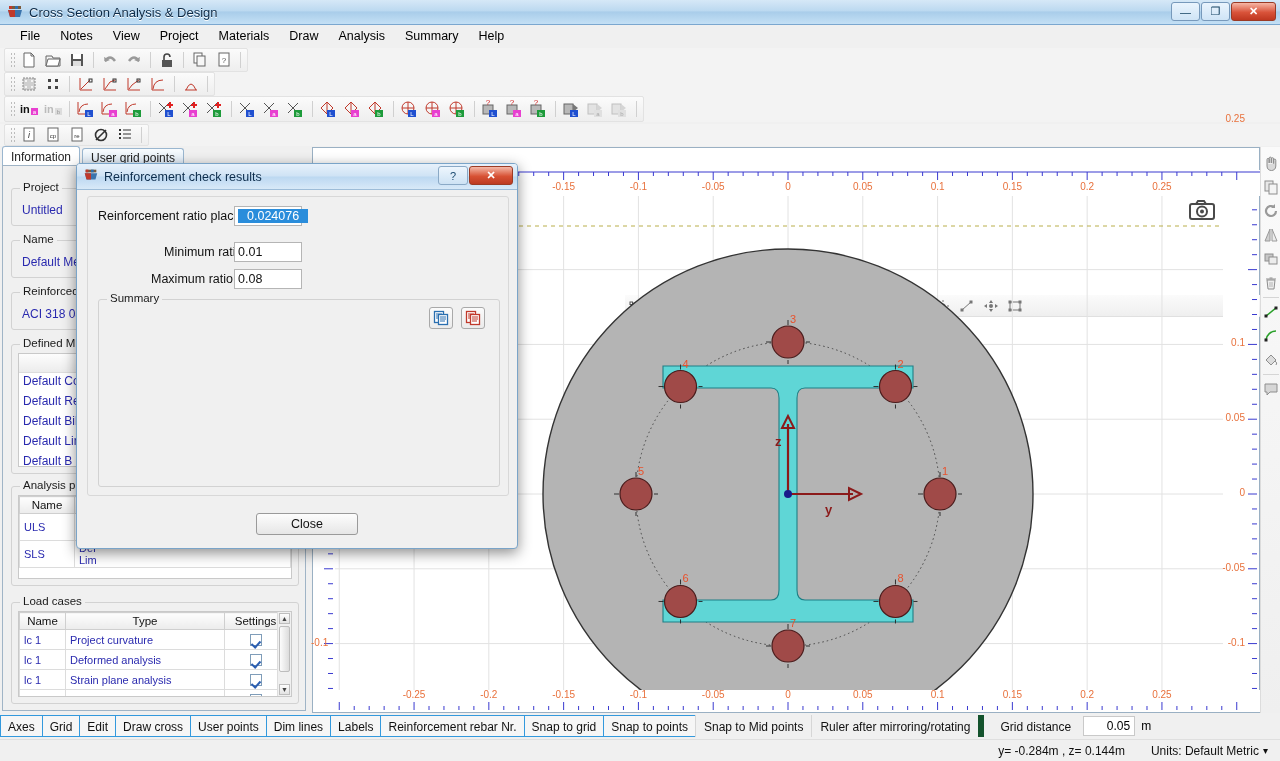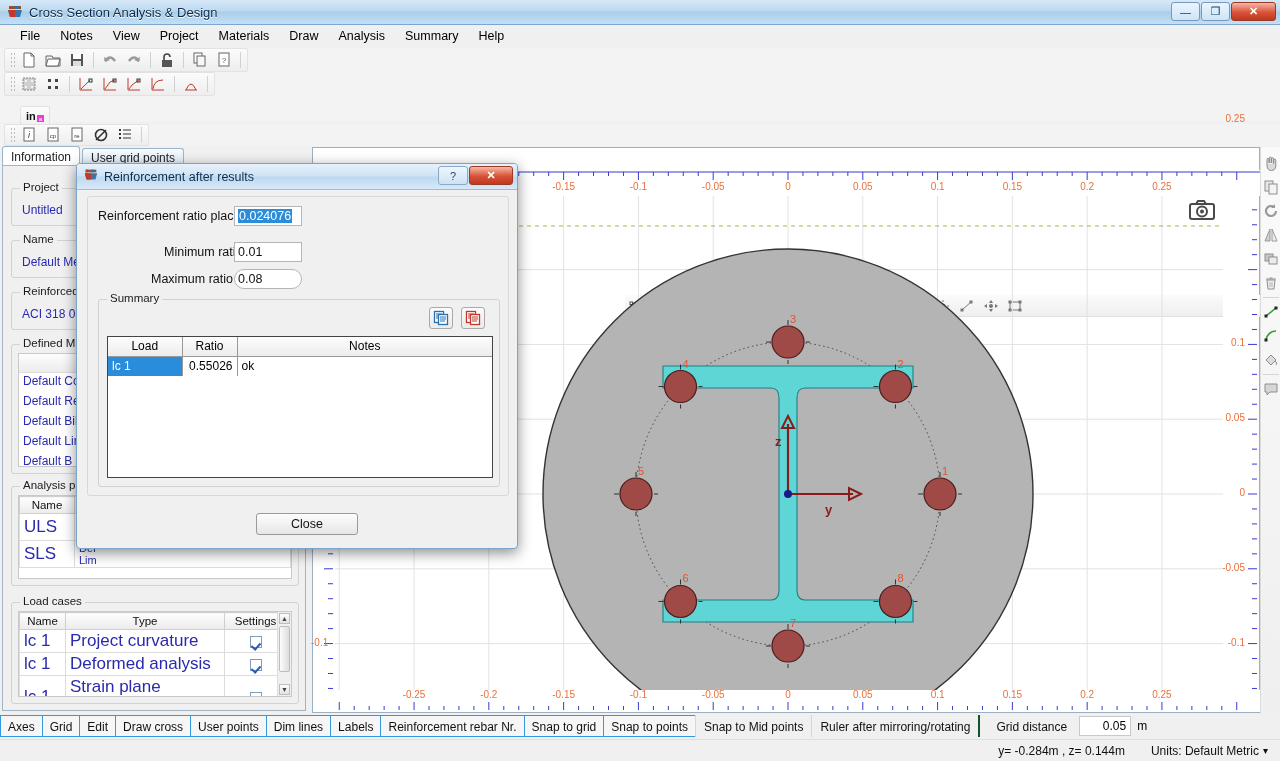--- a/index.html
+++ b/index.html
@@ -69,21 +69,21 @@
     background:#f0f0f0; border:1px solid #a0b4c6;
   }
   .gbox{ position:absolute; border:1px solid #d2d2d2; border-radius:3px; }
   .gboxlbl{ position:absolute; top:-8px; left:8px; background:#f0f0f0; padding:0 3px; font-size:11.5px; color:#1a1a1a;}
   .fieldbox{ background:#fff; border:1px solid #c9c9c9; font-size:12px; color:#2a2aaf; padding:2px 4px; }
   .gtable{ border-collapse:collapse; background:#fff; font-size:12px; width:100%; }
   .gtable th{
     background:linear-gradient(to bottom,#fdfdfd,#ececec);
     border:1px solid #cfcfcf; font-weight:normal; color:#111; padding:2px 3px; font-size:11.5px;
   }
-  .gtable td{ border:1px solid #dcdcdc; padding:1px 4px; color:#2a2aaf; font-size:17px; height:20px;}
+  .gtable td{ border:1px solid #dcdcdc; padding:1px 4px; color:#2a2aaf; font-size:11px; height:20px;}
   .chk{ width:12px; height:12px; border:1px solid #7f9db9; background:#fff; display:inline-block;
         position:relative; vertical-align:middle;}
   .chk:after{ content:""; position:absolute; left:2px; top:4px; width:4px; height:7px;
      border:solid #2a5db0; border-width:0 2px 2px 0; transform:rotate(42deg);}
   .vscroll{ position:absolute; right:0; top:0; width:14px; bottom:0; background:#f0f0f0; border-left:1px solid #ddd;}
   .vthumb{ position:absolute; left:1px; width:11px; background:linear-gradient(to right,#fcfcfc,#dcdcdc);
      border:1px solid #bdbdbd; border-radius:2px;}
   .arrowbtn{ position:absolute; left:1px; width:11px; height:11px;
      background:linear-gradient(to bottom,#fdfdfd,#e3e3e3); border:1px solid #bdbdbd; font-size:7px;
      display:flex; align-items:center; justify-content:center; color:#444;}
@@ -136,21 +136,21 @@
   .dbtn.help{ right:49px; width:30px; background:linear-gradient(to bottom,#eef6fd,#cde2f4); color:#1a4a70;}
   .dbtn.close{ right:4px; width:44px;
      background:linear-gradient(to bottom,#f5b9a8,#d75134 55%,#bc3a22); border-color:#9c3b24;
      color:#fff; font-weight:bold; }
   .dinner{ position:absolute; left:10px; top:32px; width:422px; height:300px;
      border:1px solid #d8d8d8; border-radius:3px; background:#f0f0f0;}
   .dlbl{ position:absolute; font-size:12.5px; color:#111; }
   .dinput{ position:absolute; background:#fff; border:1px solid #b5b5b5; height:20px;
      font-size:12.5px; color:#111; padding:1px 3px; display:flex; align-items:center;}
   .dinput.sel{ color:#fff; }
-  .dinput.sel span{ background:#2a8ddb; color:#fff; padding:0 1px; }
+  .dinput.sel span{ background:#2a8ddb; color:#fff; padding:0 9px; }
   .closebtn{ position:absolute; left:255px; top:515px; width:102px; height:22px;
     background:linear-gradient(to bottom,#fdfdfd,#e6e6e6); border:1px solid #9a9a9a; border-radius:3px;
     font-size:12.5px; display:flex; align-items:center; justify-content:center; color:#111;}
 </style>
 </head>
 <body>
 
 <div id="titlebar">
   <span class="tb-icon">
     <svg width="18" height="18" viewBox="0 0 18 18">
@@ -295,21 +295,21 @@
       <svg width="16" height="16">
           <path d="M2 14h12" stroke="#c0392b" fill="none"></path>
           <path d="M3 14 Q8 2 13 14" stroke="#c0392b" fill="none"></path>
         </svg>
       </span>
     <span class="sep"></span>
   </div>
 </div>
 
 <div class="tbrow" style="top:96px;height:26px;">
-  <div class="tbstrip" style="margin-left:20px;flex-direction:column;">
+  <div class="tbstrip" style="margin-left:4px;">
     <span class="grip"></span>
     <span class="tbtn">
       <svg width="20" height="18">
           <text x="1" y="13" font-size="11" font-weight="bold" fill="#111" font-family="sans-serif">in</text>
           <rect x="12" y="8" width="7" height="7" fill="#e83fd0"></rect>
           <text x="15.5" y="14" font-size="6" text-anchor="middle" fill="#fff">a</text>
         </svg>
       </span>
     <span class="tbtn">
       <svg width="20" height="18">
@@ -1148,36 +1148,36 @@
   <div id="dlgtitle">
     <span>
       <svg width="16" height="16" viewBox="0 0 18 18">
         <rect x="3" y="3" width="12" height="3" fill="#7b5a3a"></rect>
         <rect x="3" y="3" width="3" height="3" fill="#c0392b"></rect>
         <rect x="9" y="3" width="3" height="3" fill="#2a6fb0"></rect>
         <path d="M2 7 L16 7 L14 14 L4 14 Z" fill="#3b74ad"></path>
         <path d="M2 7 L9 7 L9 14 L4 14 Z" fill="#c0392b"></path>
       </svg>
     </span>
-    <span class="t">Reinforcement after results</span>
+    <span class="t">Reinforcement check results</span>
     <span class="dbtn help">?</span>
     <span class="dbtn close">✕</span>
   </div>
 
   <div class="dinner">
     <span class="dlbl" style="left:10px; top:12px;">Reinforcement ratio placed</span>
     <span class="dinput sel" style="left:146px; top:9px; width:68px;">
       <span>0.024076</span>
     </span>
 
     <span class="dlbl" style="left:76px; top:48px;text-align:center;">Minimum ratio</span>
     <span class="dinput" style="left:146px; top:45px; width:68px;">0.01</span>
 
     <span class="dlbl" style="left:63px; top:75px;">Maximum ratio</span>
-    <span class="dinput" style="left:146px; top:72px; width:68px;border-radius:10px;">0.08</span>
+    <span class="dinput" style="left:146px; top:72px; width:68px;">0.08</span>
 
     <div class="gbox" style="left:10px; top:102px; width:402px; height:188px;">
       <span class="gboxlbl">Summary</span>
 
       <span style="position:absolute; right:46px; top:7px; width:24px; height:22px; border:1px solid #a9a9a9;
                    border-radius:3px; background:linear-gradient(to bottom,#fbfbfb,#ebebeb);
                    display:flex;align-items:center;justify-content:center;">
         <svg width="16" height="16">
             <rect x="1.5" y="1.5" width="9" height="11" fill="#fff" stroke="#2a6fb0" stroke-width="1.3"></rect>
             <path d="M3 4h6M3 6h6M3 8h5" stroke="#2a6fb0"></path>
@@ -1189,56 +1189,40 @@
                    border-radius:3px; background:linear-gradient(to bottom,#fbfbfb,#ebebeb);
                    display:flex;align-items:center;justify-content:center;">
         <svg width="16" height="16">
             <rect x="1.5" y="1.5" width="9" height="11" fill="#fff" stroke="#c0392b" stroke-width="1.3"></rect>
             <path d="M3 4h6M3 6h6M3 8h5" stroke="#c0392b"></path>
             <rect x="5.5" y="4.5" width="9" height="10" fill="#fff" stroke="#c0392b" stroke-width="1.3"></rect>
             <path d="M7 7h6M7 9h6M7 11h5" stroke="#c0392b"></path>
           </svg>
       </span>
 
-      <div style="position:absolute; left:8px; top:36px; width:386px; height:142px; background:#fff; border:1px solid #444; overflow:hidden;">
-        <table style="border-collapse:collapse; width:100%; font-size:12px;">
-          <tbody>
-              <tr>
-            <th style="width:74px;border:1px solid #999;border-top:none;border-left:none;background:linear-gradient(to bottom,#fdfdfd,#ececec);font-weight:normal;height:19px;">Load</th>
-            <th style="width:55px;border:1px solid #999;border-top:none;background:linear-gradient(to bottom,#fdfdfd,#ececec);font-weight:normal;">Ratio</th>
-            <th style="border:1px solid #999;border-top:none;border-right:none;background:linear-gradient(to bottom,#fdfdfd,#ececec);font-weight:normal;">Notes</th>
-          </tr>
-          <tr>
-            <td style="background:#2a8ddb;color:#fff;padding:1px 4px;height:20px;border-right:1px solid #999;">lc 1</td>
-            <td style="padding:1px 4px;text-align:right;border-right:1px solid #999;">0.55026</td>
-            <td style="padding:1px 4px;">ok</td>
-          </tr>
-        </tbody>
-          </table>
-      </div>
     </div>
   </div>
 
   <div class="closebtn" style="left:179px; top:349px;">Close</div>
 </div>
 
 <div id="statusbar1">
   <span class="sbtn">Axes</span>
   <span class="sbtn">Grid</span>
   <span class="sbtn">Edit</span>
   <span class="sbtn">Draw cross</span>
   <span class="sbtn">User points</span>
   <span class="sbtn">Dim lines</span>
   <span class="sbtn">Labels</span>
   <span class="sbtn">Reinforcement rebar Nr.</span>
   <span class="sbtn">Snap to grid</span>
   <span class="sbtn">Snap to points</span>
   <span class="splain">Snap to Mid points</span>
   <span class="splain">Ruler after mirroring/rotating</span>
-  <span class="splain" style="border-left:2px solid #14532d;padding-left:16px;">Grid distance</span>
+  <span class="splain" style="border-left:6px solid #14532d;padding-left:16px;">Grid distance</span>
   <span style="height:20px;width:52px;background:#fff;border:1px solid #c9c9c9;font-size:12px;display:flex;align-items:center;justify-content:flex-end;padding-right:4px;margin-left:4px;">0.05</span>
   <span style="padding:0 6px;font-size:12px;">m</span>
 </div>
 
 <div id="statusbar2">
   <span style="margin-right:26px;">y= -0.284m , z= 0.144m</span>
   <span style="margin-right:4px;">Units: Default Metric</span>
   <span style="margin-right:12px;font-size:10px;">▾</span>
 </div>
 

